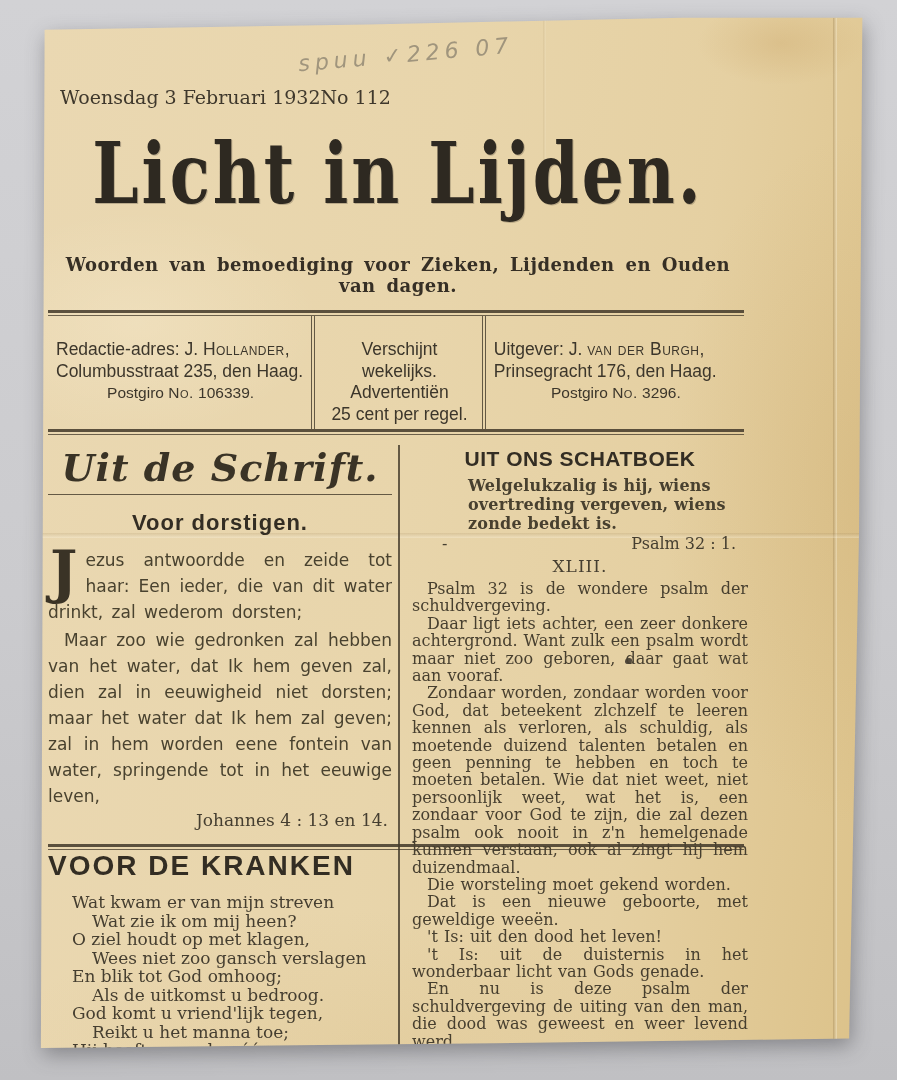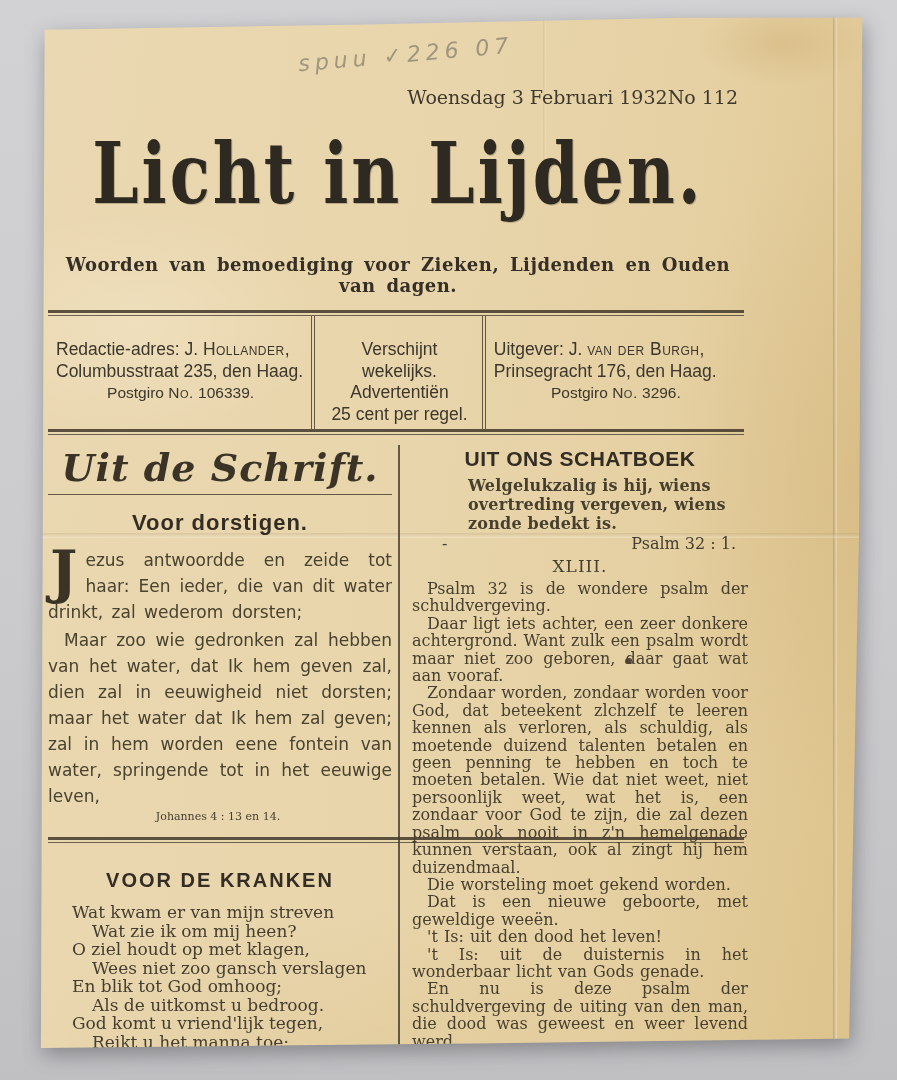--- a/index.html
+++ b/index.html
@@ -42,21 +42,21 @@
   .content { position:absolute; left:10px; top:0; width:700px; color:#433b2f; }
 
   .pencil-note {
     position:absolute; left:250px; top:30px;
     transform: rotate(-5deg);
     font-family:"DejaVu Sans", sans-serif; font-style:italic;
     font-size:22px; letter-spacing:5px; color:#948a75; opacity:0.85;
     white-space:nowrap;
   }
   .issue-row {
-    display:flex; justify-content:flex-end;
+    display:flex; justify-content:flex-start;
     margin:74px 10px 0 12px;
     font-size:19px; color:#3f382c;
   }
   .masthead {
     margin-top:28px; text-align:center;
     font-family:"DejaVu Serif", serif; font-weight:bold;
     font-size:66px; letter-spacing:3px; color:#2e2921;
     transform: scaleY(1.28); transform-origin:center;
     height:96px; line-height:80px;
     text-shadow: 1px 1px 0 rgba(46,41,33,0.25);
@@ -101,25 +101,25 @@
   .bible {
     font-family:"DejaVu Sans", sans-serif;
     font-size:17px; line-height:26px; text-align:justify;
     word-spacing:3px; color:#49422f;
   }
   .dropcap {
     float:left; font-family:"DejaVu Serif", serif; font-weight:bold;
     font-size:58px; line-height:46px; padding:2px 8px 0 2px; color:#3a3326;
   }
   .bible.second { text-indent:16px; margin-top:2px; }
-  .attribution { text-align:center; font-size:11px; padding-right:4px; margin-top:1px; color:#453e30; }
+  .attribution { text-align:right; font-size:17px; padding-right:4px; margin-top:1px; color:#453e30; }
   .kranken-title {
     font-family:"Liberation Sans", sans-serif; font-weight:bold;
-    font-size:20px; letter-spacing:2px; text-align:center; color:#332d23;
-    margin:26px 0 11px;
+    font-size:28px; letter-spacing:2px; color:#332d23;
+    margin:0 0 11px;
   }
   .poem { margin-left:24px; font-size:17px; line-height:18.5px; color:#453e30; }
   .poem .poem-line:nth-child(even) { padding-left:20px; }
 
   .schatboek-title {
     font-family:"Liberation Sans", sans-serif; font-weight:bold;
     font-size:21px; letter-spacing:0.5px; text-align:center; color:#332d23;
     margin-bottom:5px;
   }
   .motto {

